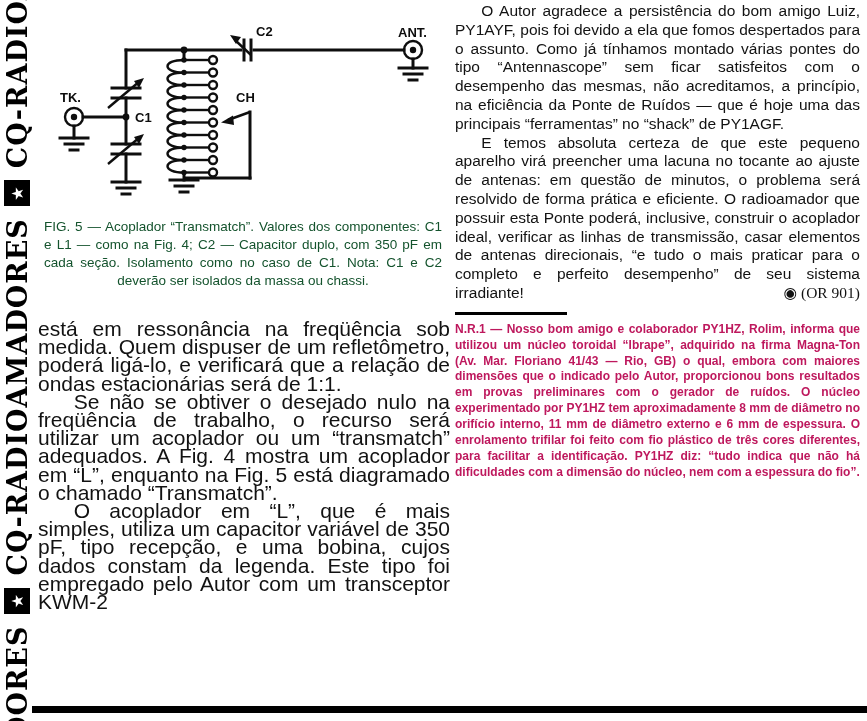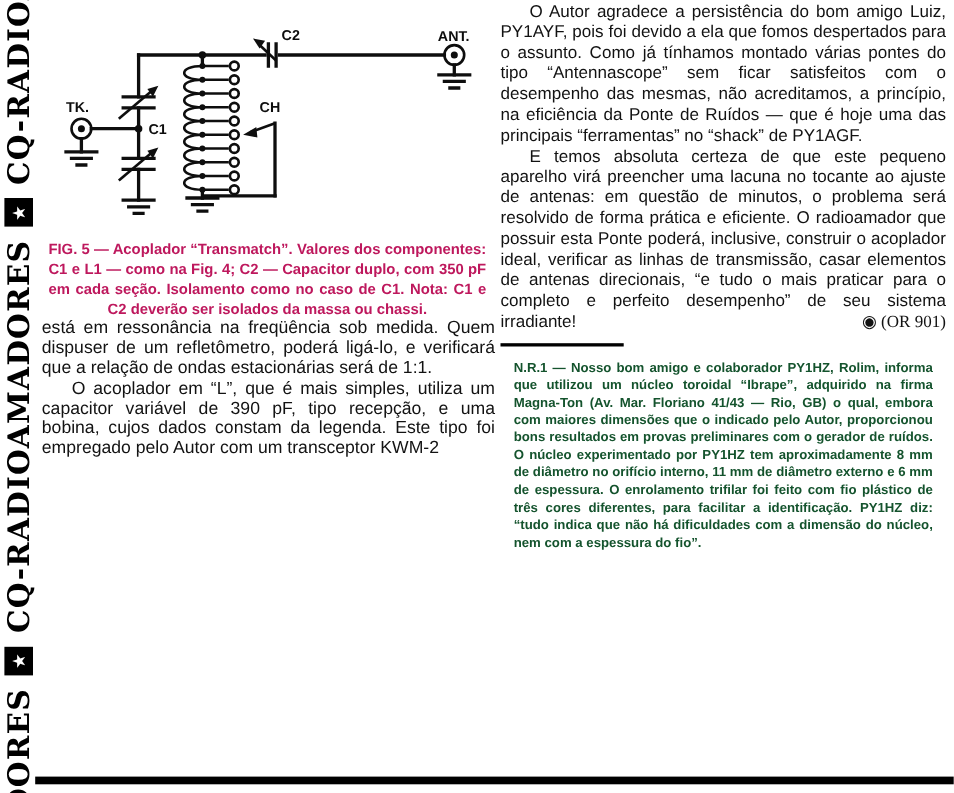--- a/index.html
+++ b/index.html
@@ -12,32 +12,32 @@
   .banner-inner{position:absolute;top:0;left:0;height:34px;width:750px;
     transform-origin:0 0;transform:rotate(-90deg) translateX(-740px);
     display:flex;align-items:center;gap:12px;white-space:nowrap;
     font-family:"DejaVu Serif",serif;font-weight:bold;font-size:27px;letter-spacing:1px;color:#000;}
   .starbox{display:inline-flex;flex:0 0 auto;width:26px;height:26px;background:#000;color:#fff;
     align-items:center;justify-content:center;font-size:16px;font-family:"DejaVu Sans",sans-serif;}
 
   
   .leftcol{position:absolute;left:38px;top:0;width:412px;}
   .schematic{display:block;margin:2px 0 0 0;}
-  .caption{width:398px;margin:4px 16px 0 6px;font-weight:bold;font-size:13.5px;line-height:18px;
-    text-align:justify;text-align-last:center;color:#be185d;}
-  .bodytext{margin-top:0;width:412px;font-size:16px;line-height:18.2px;text-align:justify;}
+  .caption{width:398px;margin:4px 16px 0 6px;font-weight:normal;font-size:13.5px;line-height:18px;
+    text-align:justify;text-align-last:center;color:#14532d;}
+  .bodytext{margin-top:30px;width:412px;font-size:21px;line-height:18.2px;text-align:justify;}
   .bodytext p, .rightcol p.body{margin:0;text-indent:1.7em;}
   p.noindent{text-indent:0 !important;}
 
   
   .rightcol{position:absolute;left:455px;top:2px;width:405px;font-size:15.5px;line-height:18.8px;
     text-align:justify;}
   .endmark{float:right;white-space:nowrap;font-family:Liberation Serif, serif;}
   .fnrule{width:112px;border:0;border-top:3px solid #000;margin:9px 0 7px 0;}
-  .footnote{margin:12px;font-size:12px;line-height:15.9px;font-weight:bold;text-align:justify;color:#14532d;}
+  .footnote{margin:0;font-size:12px;line-height:15.9px;font-weight:bold;text-align:justify;color:#be185d;}
 
   
   .bottomrule{position:absolute;left:32px;right:0;top:706px;height:7px;background:#000;}
 
   
   .wire{stroke:#0e0e0e;stroke-width:3;fill:none;stroke-linecap:square;}
   .thin{stroke:#0e0e0e;stroke-width:2.4;fill:none;}
   .lbl{font-family:"Liberation Sans",sans-serif;font-weight:bold;font-size:13px;fill:#0d0d0d;}
   .dot{fill:#0e0e0e;}
   .tapring{fill:#fff;stroke:#0e0e0e;stroke-width:2.4;}
@@ -197,21 +197,22 @@
           <line class="wire" x1="366" y1="72" x2="384" y2="72"></line>
           <line class="wire" x1="371" y1="78" x2="379" y2="78"></line>
         </g>
       </g>
     </svg>
 
     <p class="caption">FIG. 5 — Acoplador “Transmatch”. Valores dos componentes: C1 e L1 — como na Fig. 4; C2 — Capacitor duplo, com 350 pF em cada seção. Isolamento como no caso de C1. Nota: C1 e C2 deverão ser isolados da massa ou chassi.</p>
 
     <div class="bodytext">
       <p class="noindent">está em ressonância na freqüência sob medida. Quem dispuser de um refletômetro, poderá ligá-lo, e verificará que a relação de ondas estacionárias será de 1:1.</p>
-      <p>O acoplador em “L”, que é mais simples, utiliza um capacitor variável de 390 pF, tipo recepção, e uma bobina, cujos dados constam da legenda. Este tipo foi empregado pelo Autor com um transceptor KWM-2</p>
+      <p>Se não se obtiver o desejado nulo na freqüência de trabalho, o recurso será utilizar um acoplador ou um “transmatch” adequados. A Fig. 4 mostra um acoplador em “L”, enquanto na Fig. 5 está diagramado o chamado “Transmatch”.</p>
+      <p>O acoplador em “L”, que é mais simples, utiliza um capacitor variável de 350 pF, tipo recepção, e uma bobina, cujos dados constam da legenda. Este tipo foi empregado pelo Autor com um transceptor KWM-2</p>
     </div>
   </div>
 
   <div class="rightcol">
     <p class="body">O Autor agradece a persistência do bom amigo Luiz, PY1AYF, pois foi devido a ela que fomos despertados para o assunto. Como já tínhamos montado várias pontes do tipo “Antennascope” sem ficar satisfeitos com o desempenho das mesmas, não acreditamos, a princípio, na eficiência da Ponte de Ruídos — que é hoje uma das principais “ferramentas” no “shack” de PY1AGF.</p>
     <p class="body">
       <span>E temos absoluta certeza de que este pequeno aparelho virá preencher uma lacuna no tocante ao ajuste de antenas: em questão de minutos, o problema será resolvido de forma prática e eficiente. O radioamador que possuir esta Ponte poderá, inclusive, construir o acoplador ideal, verificar as linhas de transmissão, casar elementos de antenas direcionais, “e tudo o mais praticar para o completo e perfeito desempenho” de seu sistema irradiante!</span>
       <span class="endmark">◉ (OR 901)</span>
     </p>
     <hr class="fnrule">

